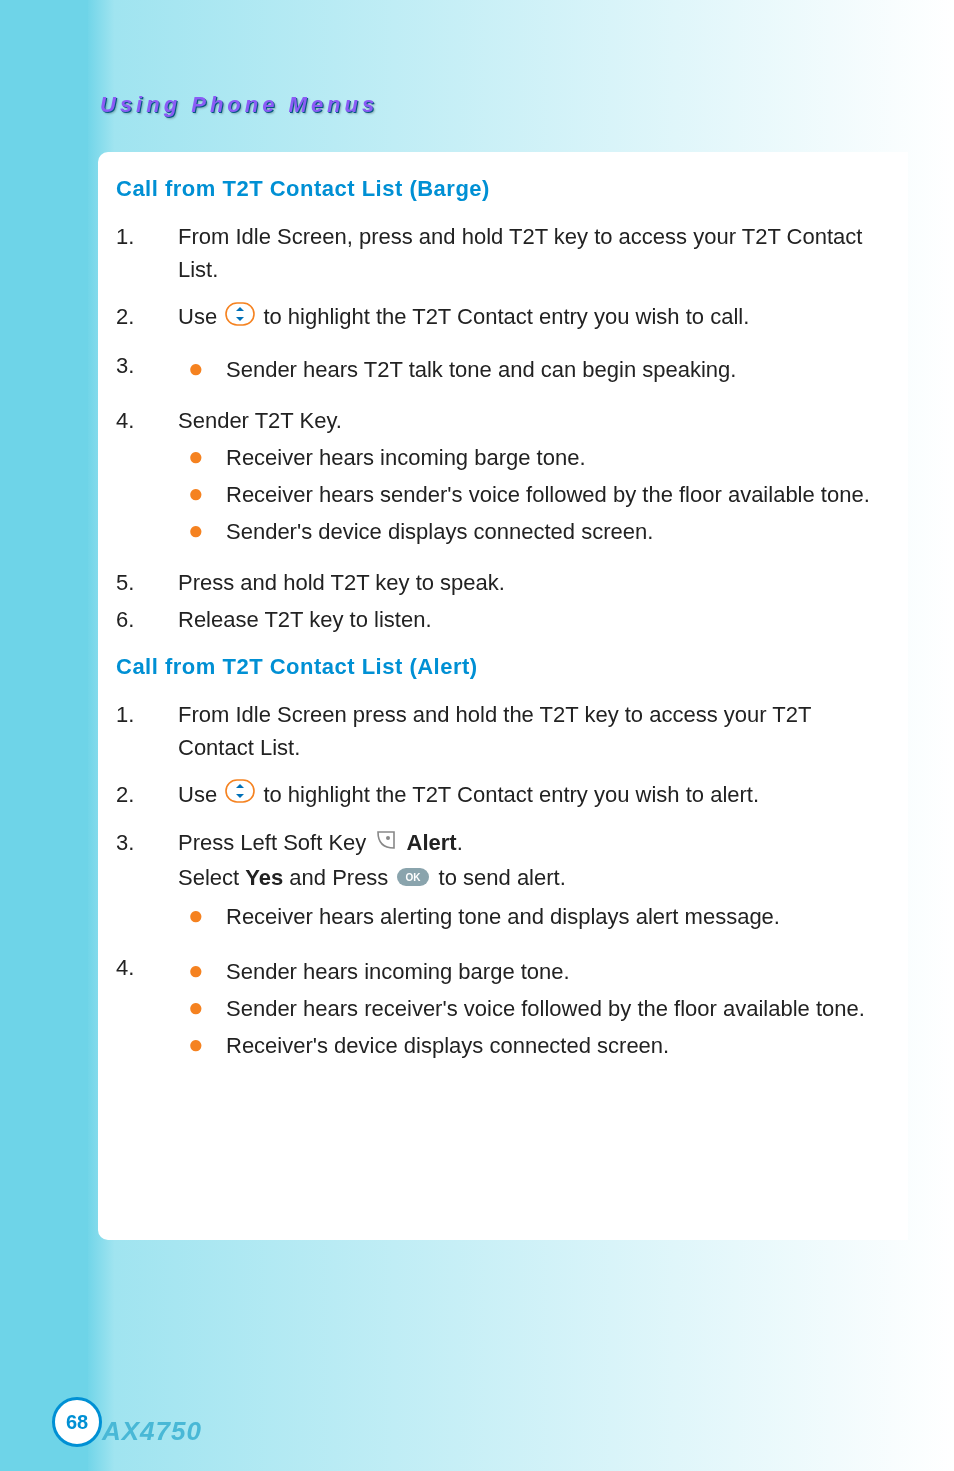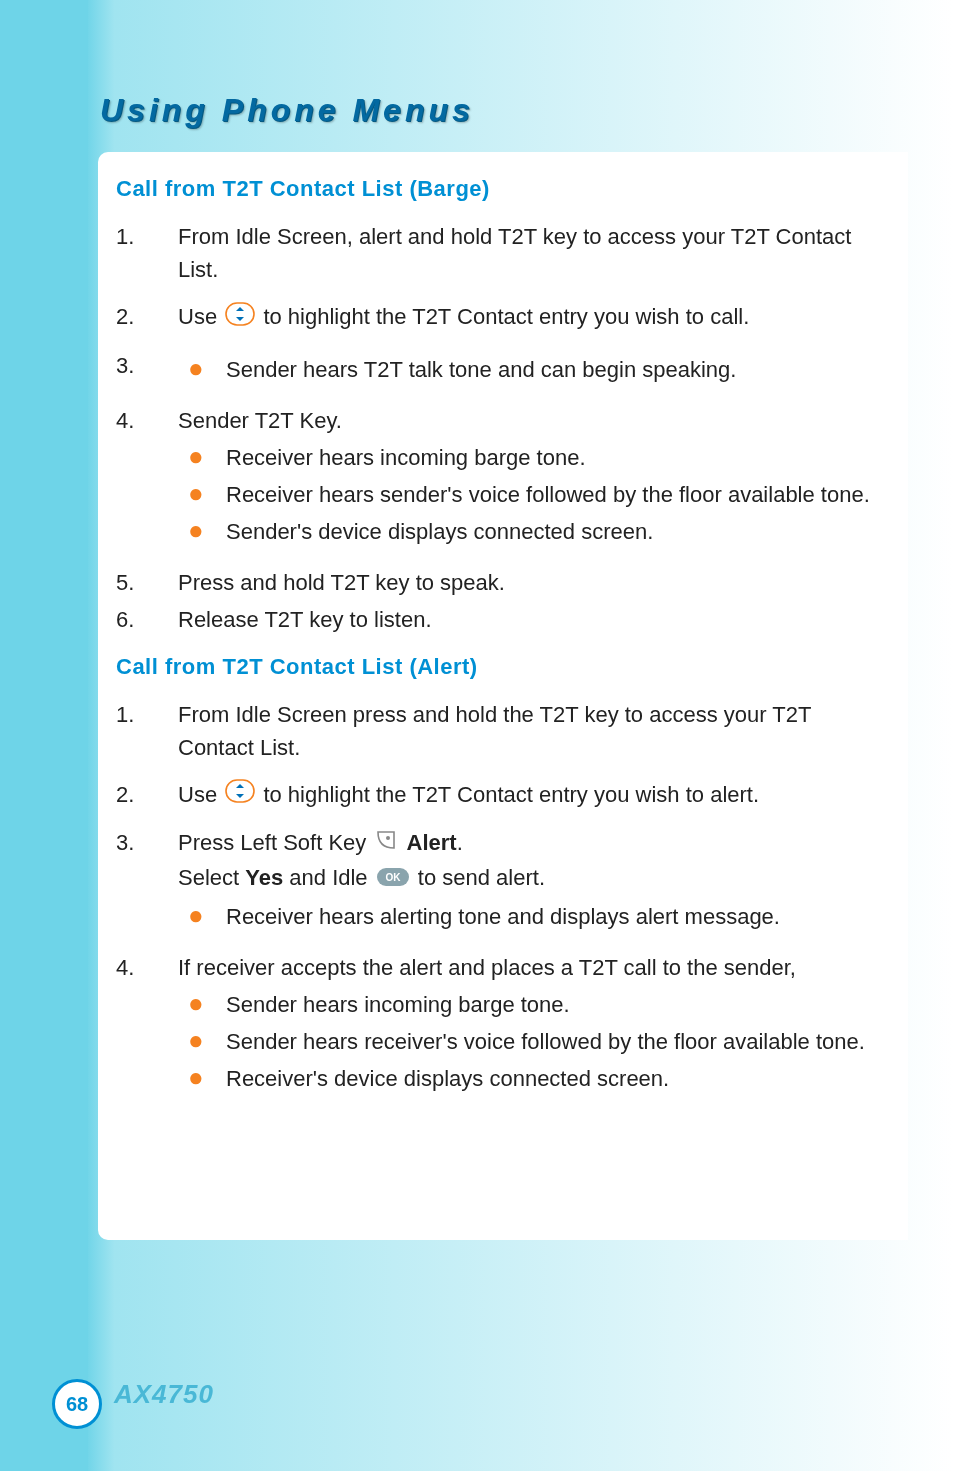--- a/index.html
+++ b/index.html
@@ -22,25 +22,25 @@
     left: 98px;
     top: 152px;
     width: 810px;
     height: 1088px;
     background: #ffffff;
     border-radius: 10px 0 0 10px;
     padding: 24px 28px 24px 18px;
   }
   .section-title {
     font-family: "Arial Black", Arial, sans-serif;
-    font-size: 32px;
+    font-size: 22px;
     font-weight: 900;
     font-style: italic;
     letter-spacing: 4px;
-    color: #0369a1;
+    color: #8b5cf6;
     text-shadow: 1px 1px 0 #055a82, 2px 2px 2px rgba(0,0,0,0.25);
     position: absolute;
     left: 100px;
     top: 92px;
   }
   .sub-heading {
     color: #0090d4;
     font-family: "Arial Black", Arial, sans-serif;
     font-weight: 900;
     font-size: 22px;
@@ -73,24 +73,23 @@
     display: inline-block;
     vertical-align: middle;
     margin: 0 2px;
   }
   .soft-icon { display:inline-block; vertical-align:middle; margin:0 2px; }
   .ok-icon { display:inline-block; vertical-align:middle; margin:0 2px; }
   b.bold { font-weight: 900; font-family: "Arial Black", Arial, sans-serif; }
   .footer {
     position: absolute;
     left: 52px;
-    bottom: 42px;
+    bottom: 24px;
     display: flex;
-    align-items: flex-start;
-    gap: 12px;
+    align-items: flex-end;
   }
   .page-circle {
     width: 50px; height: 50px;
     border: 3px solid #0090d4;
     border-radius: 50%;
     display: flex; align-items: center; justify-content: center;
     background: #fff;
     font-weight: 900;
     font-family: "Arial Black", Arial, sans-serif;
     font-size: 20px;
@@ -112,21 +111,21 @@
 
 <div class="section-title">Using Phone Menus</div>
 
 <div class="content-panel">
 
   <div class="sub-heading">Call from T2T Contact List (Barge)</div>
 
   <ol class="steps">
     <li>
       <span class="num">1.</span>
-      <span class="body">From Idle Screen, alert and hold T2T key to access your T2T Contact List.</span>
+      <span class="body">From Idle Screen, press and hold T2T key to access your T2T Contact List.</span>
     </li>
     <li>
       <span class="num">2.</span>
       <span class="body">
         <span>Use </span>
         <span class="nav-icon">
           <svg width="30" height="24" viewBox="0 0 30 24">
               <rect x="1" y="1" width="28" height="22" rx="11" fill="#fff" stroke="#f58220" stroke-width="1.6"></rect>
               <path d="M15 5 L11 9 L19 9 Z" fill="#0070b8"></path>
               <path d="M15 19 L11 15 L19 15 Z" fill="#0070b8"></path>
@@ -201,40 +200,39 @@
       <span class="num">3.</span>
       <span class="body">
         <span>Press Left Soft Key </span>
         <span class="soft-icon">
           <svg width="24" height="24" viewBox="0 0 24 24">
               <path d="M4 4 Q4 20 20 20 L20 4 Z" fill="none" stroke="#888" stroke-width="1.6"></path>
               <circle cx="14" cy="10" r="2" fill="#888"></circle>
             </svg>
         </span>
         <b class="bold">Alert</b><span>.</span><br>
-        <span>Select </span><b class="bold">Yes</b><span> and Idle </span>
+        <span>Select </span><b class="bold">Yes</b><span> and Press </span>
         <span class="ok-icon">
           <svg width="34" height="20" viewBox="0 0 34 20">
               <rect x="1" y="1" width="32" height="18" rx="9" fill="#8aa4ad"></rect>
               <text x="17" y="14" text-anchor="middle" font-size="10" font-family="Arial" font-weight="bold" fill="#fff">OK</text>
             </svg>
         </span>
         <span> to send alert.</span>
         <ul class="bullets">
           <li>
               <span class="dot">●</span>
               <span class="btext">Receiver hears alerting tone and displays alert message.</span>
             </li>
         </ul>
       </span>
     </li>
     <li>
       <span class="num">4.</span>
       <span class="body">
-        <span>If receiver accepts the alert and places a T2T call to the sender,</span>
         <ul class="bullets">
           <li>
               <span class="dot">●</span>
               <span class="btext">Sender hears incoming barge tone.</span>
             </li>
           <li>
               <span class="dot">●</span>
               <span class="btext">Sender hears receiver's voice followed by the floor available tone.</span>
             </li>
           <li>

